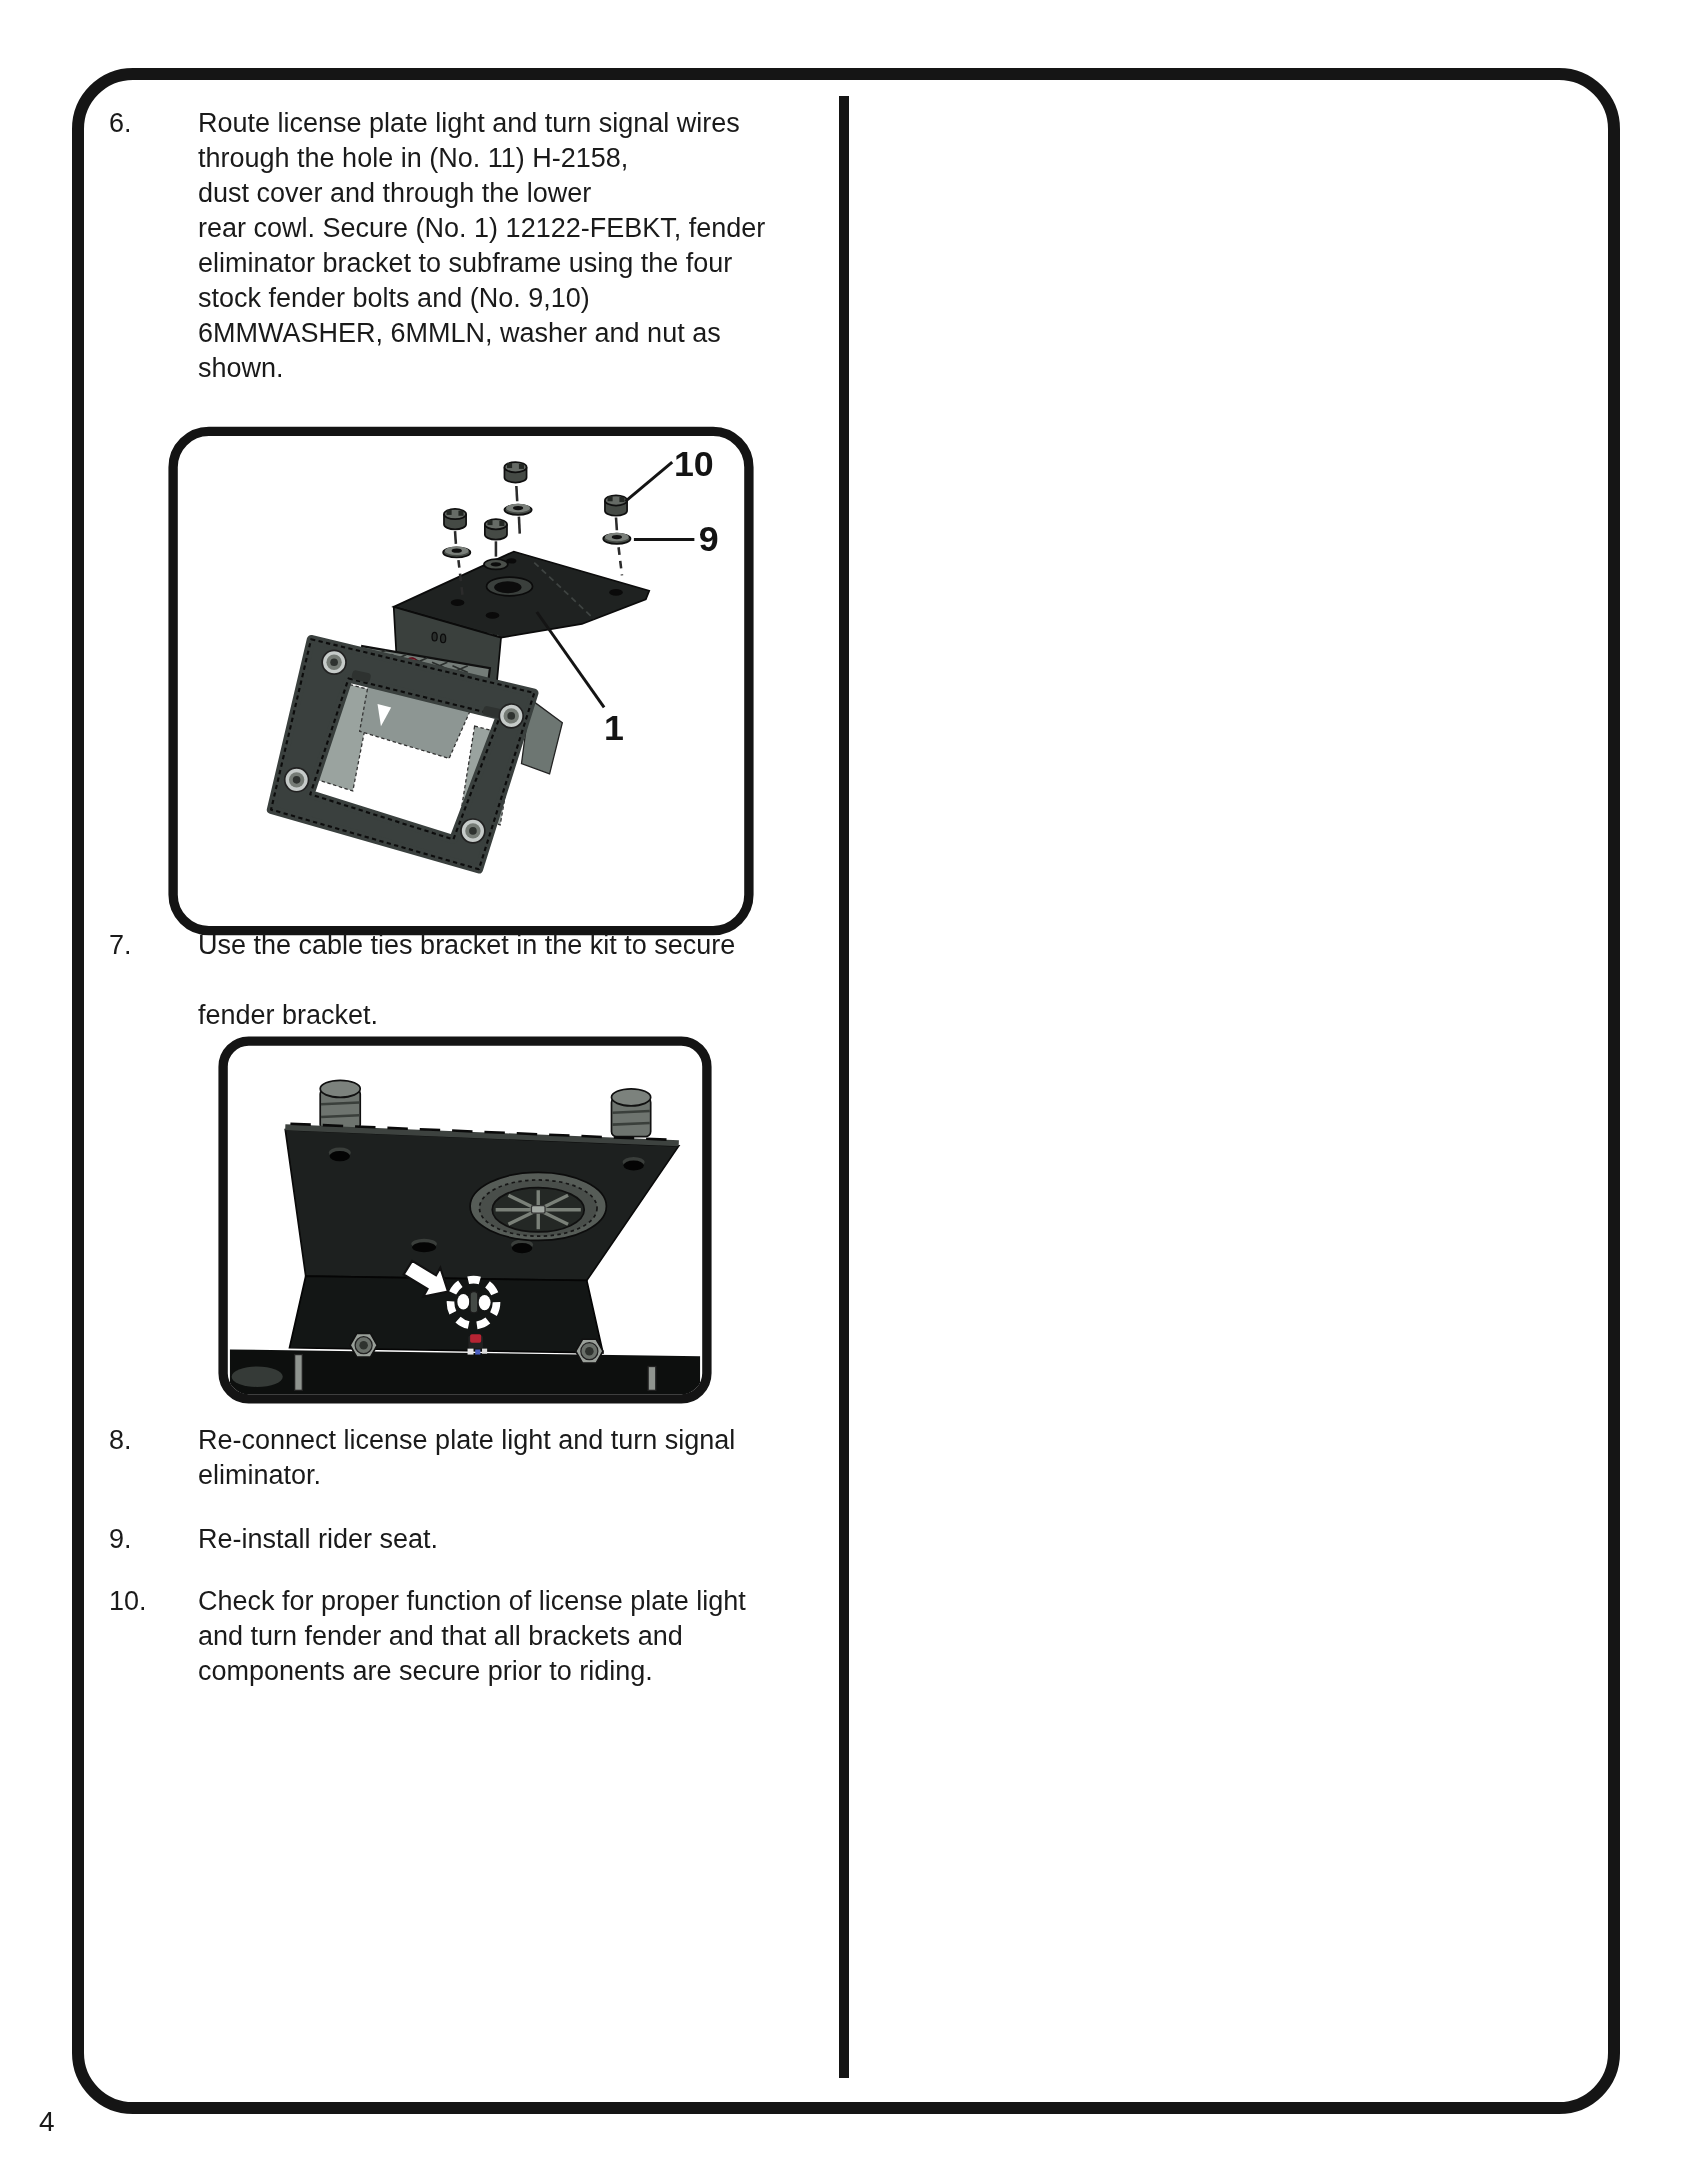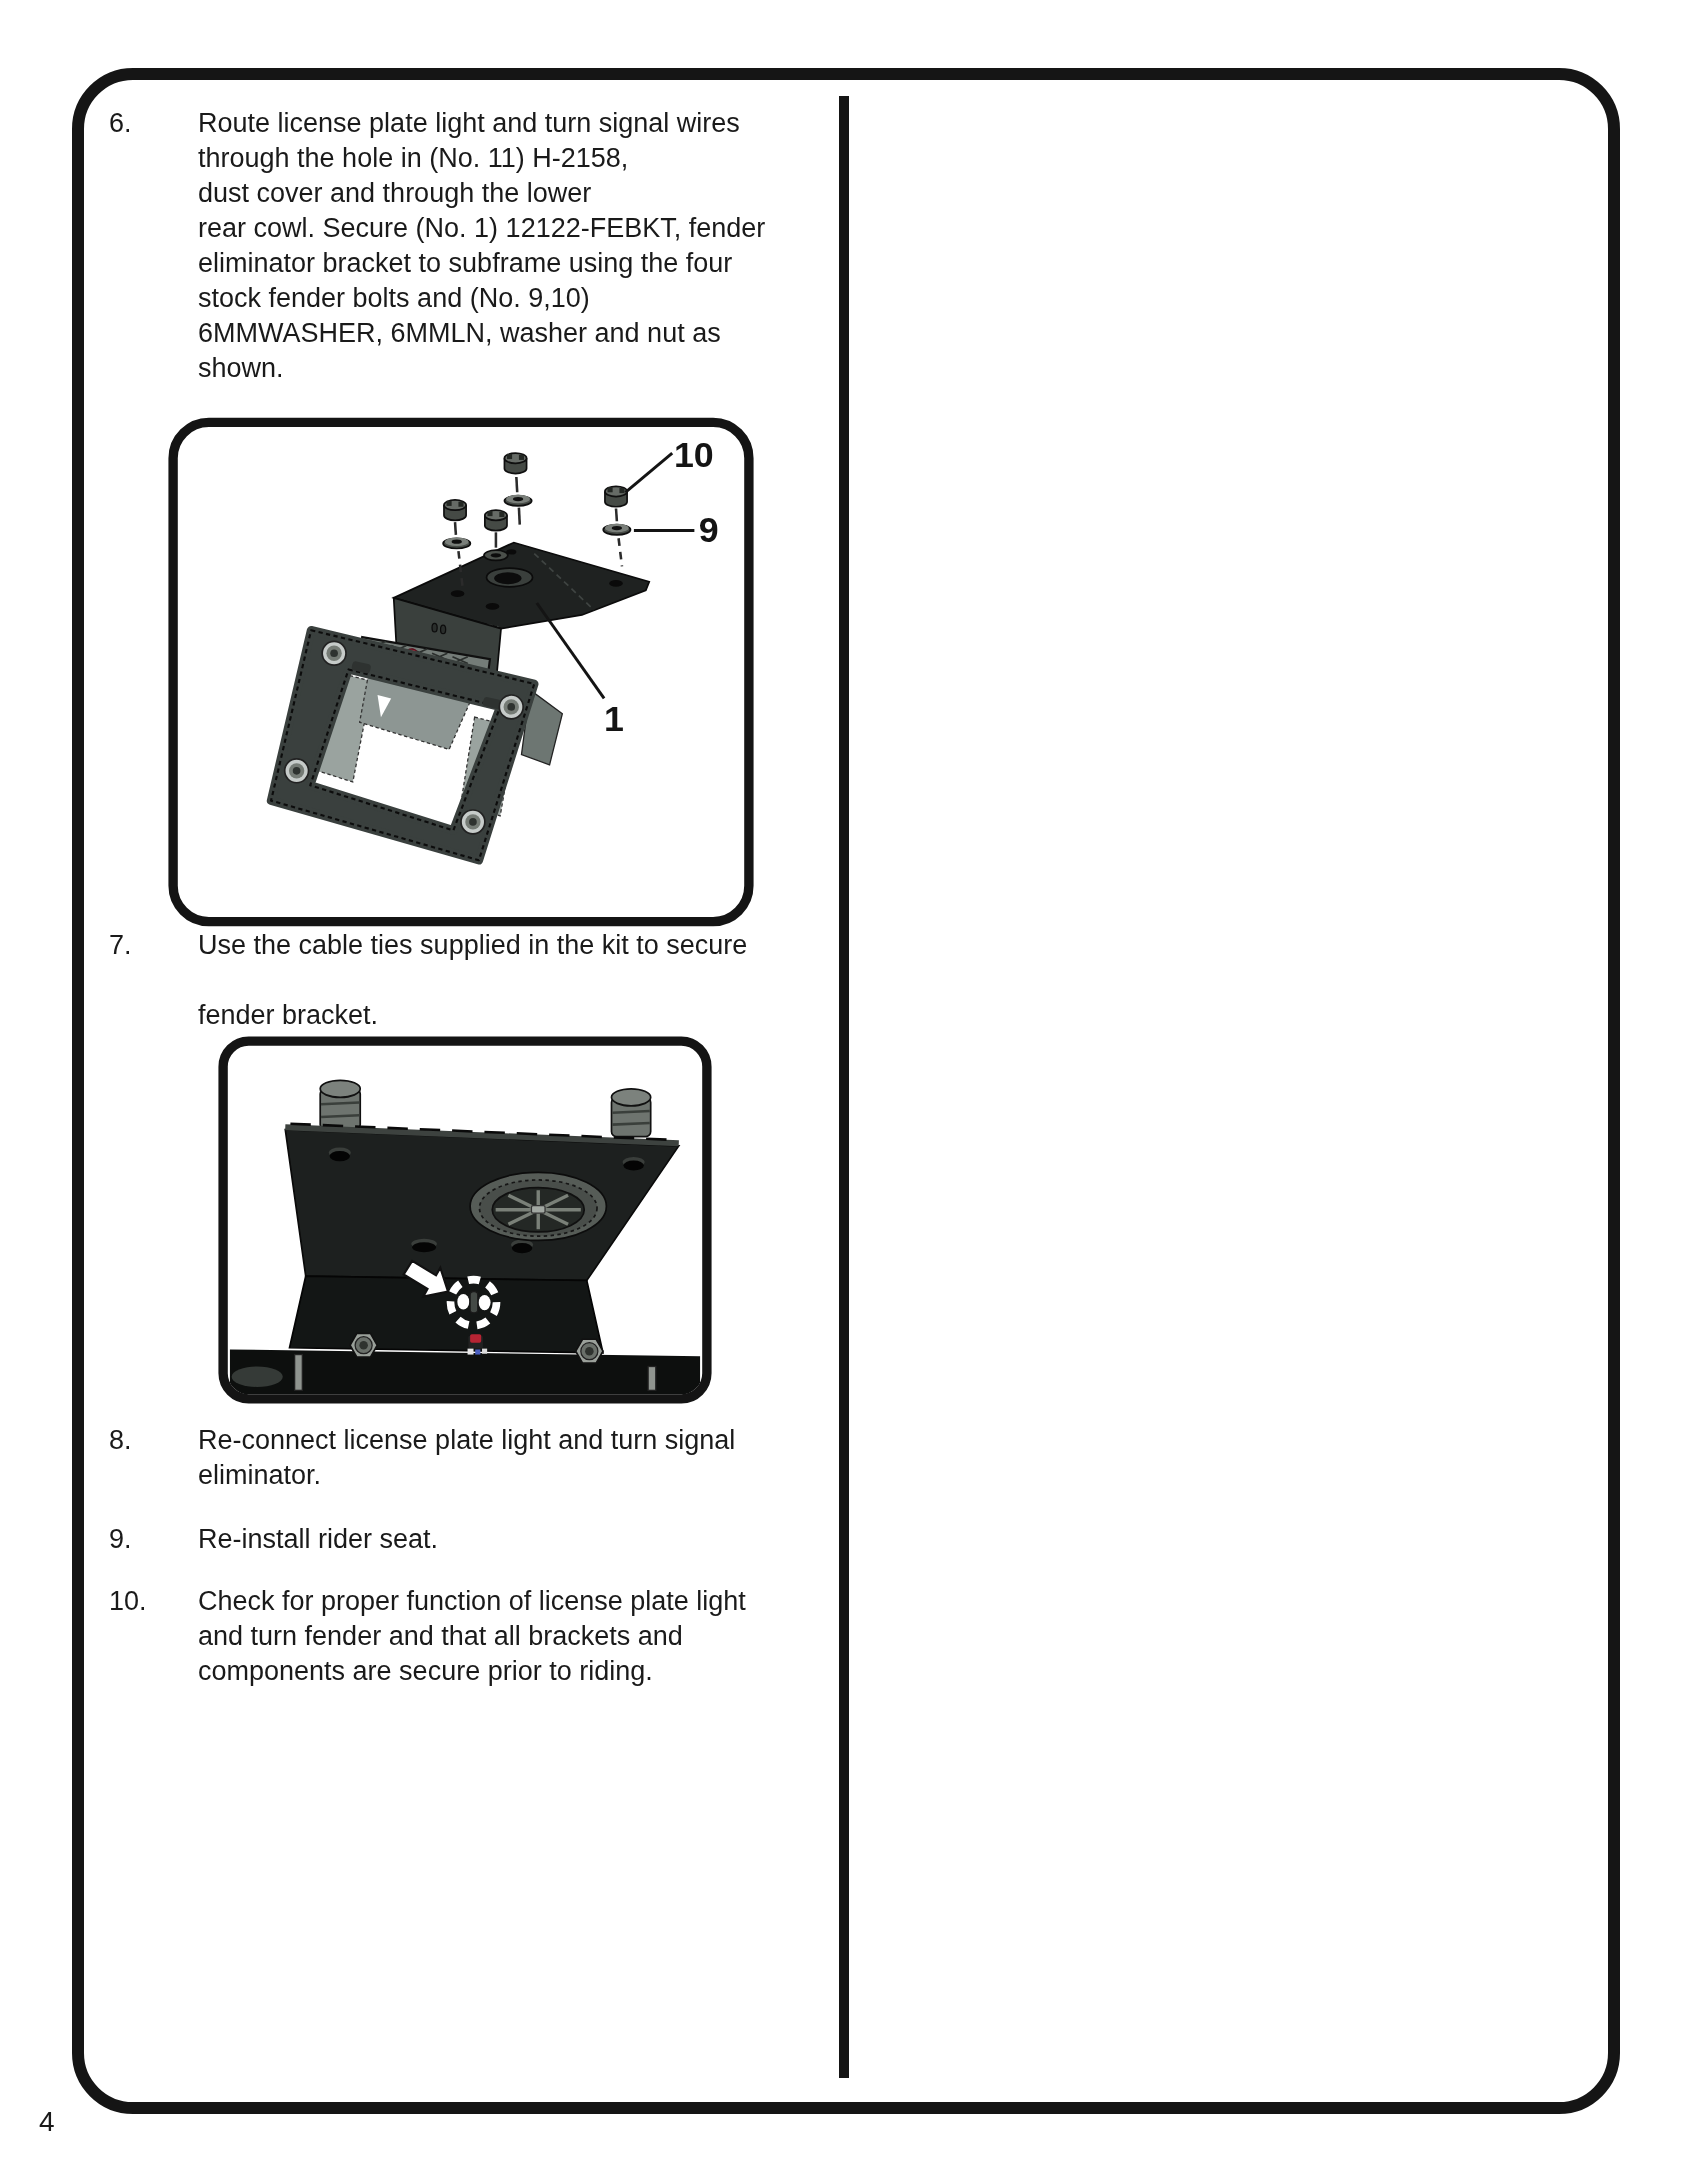--- a/index.html
+++ b/index.html
@@ -17,21 +17,21 @@
   .step{
     position:absolute;left:109px;display:flex;align-items:flex-start;
     font-size:27px;line-height:35px;white-space:nowrap;
   }
   .step .num{width:53px;flex:0 0 53px;}
   .step .body{flex:1;margin-left:36px;}
   .s6{top:106px}.s7{top:928px}.s8{top:1423px}.s9{top:1522px}.s10{top:1584px}
   .italic{}
   .fig{position:absolute;}
   .fig svg{display:block;width:100%;height:100%;}
-  #fig1{left:168px;top:379px;width:586px;height:586px;}
+  #fig1{left:168px;top:388px;width:586px;height:586px;}
   #fig2{left:218px;top:1036px;width:494px;height:368px;}
   .pagenum{position:absolute;left:39px;top:2106px;font-size:28px;}
   svg text.callout{font-family:"Liberation Sans",sans-serif;font-weight:bold;font-size:42px;fill:#141414;}
 </style>
 </head>
 <body>
 
 <div class="page-frame"></div>
 <div class="column-divider"></div>
 
@@ -167,21 +167,21 @@
   </g>
 
   <text class="callout" x="594" y="58">10</text>
   <text class="callout" x="623" y="146">9</text>
   <text class="callout" x="512" y="368">1</text>
 </svg>
 </div>
 
 <div class="step s7">
   <div class="num">7.</div>
-  <div class="body"><span>Use the cable ties supplied in the kit to secure</span><br><br><span>fender bracket.</span></div>
+  <div class="body"><span>Use the cable ties bracket in the kit to secure</span><br><br><span>fender bracket.</span></div>
 </div>
 
 <div class="fig" id="fig2">
 <svg viewBox="0 0 580 432" xmlns="http://www.w3.org/2000/svg">
   <defs>
     <clipPath id="fig2clip">
           <rect x="11" y="11" width="558" height="410" rx="26"></rect>
         </clipPath>
   </defs>
   <g clip-path="url(#fig2clip)">

